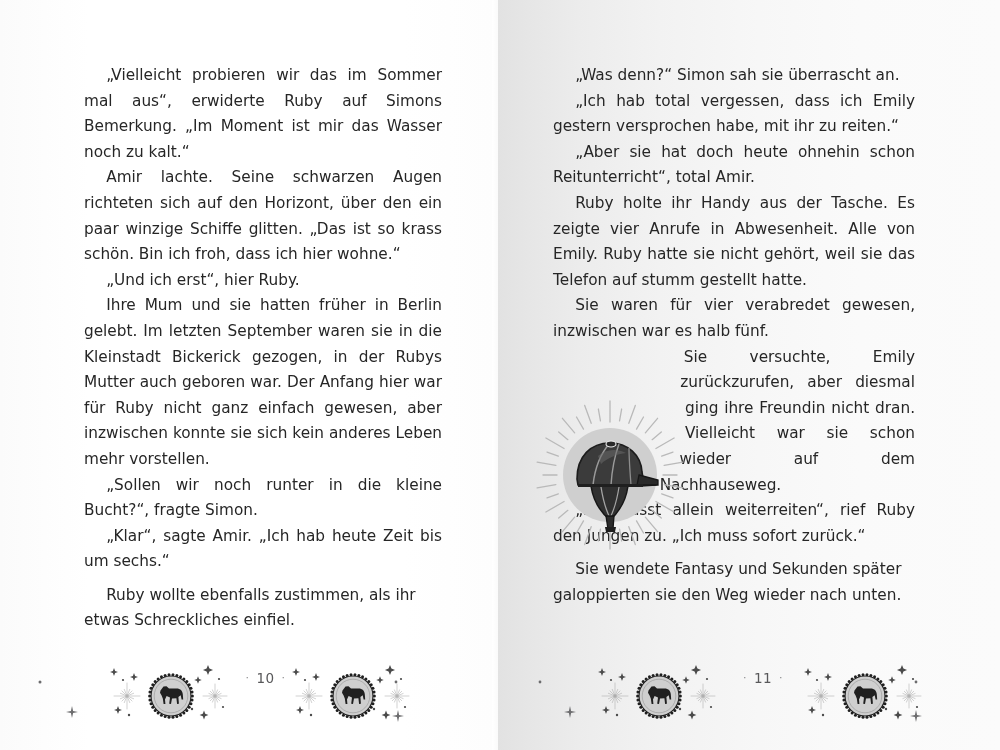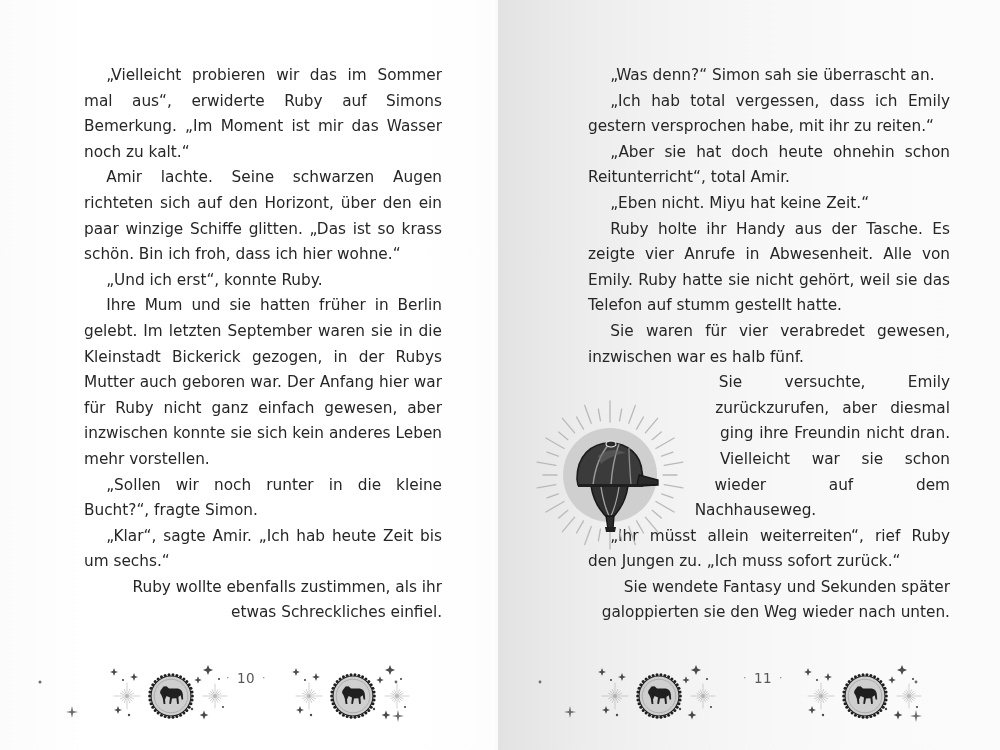--- a/index.html
+++ b/index.html
@@ -55,30 +55,31 @@
     text-align: justify;
     text-justify: inter-word;
     hyphens: manual;
   }
   #text-left {
     left: 84px;
     top: 63px;
     width: 358px;
   }
   #text-right {
-    left: 588px;
+    left: 553px;
     top: 63px;
     width: 362px;
   }
   .textcol p {
     margin: 0;
     text-indent: 1.45em;
   }
   .textcol p:last-child {
-    text-align: right;
+    text-align: left;
+    margin-top: 8px;
   }
 
   
   #illo-float {
     float: left;
     width: 132px;
     height: 152px;
     shape-outside: circle(66px at 66px 76px);
     margin: 0;
     padding: 0;
@@ -93,21 +94,21 @@
     height: 158px;
     pointer-events: none;
   }
 
   
   .footer {
     position: absolute;
     bottom: 0;
     height: 110px;
   }
-  #footer-left  { left: 0;   width: 492px; }
+  #footer-left  { left: 0;   width: 492px; padding-left: 13px; }
   #footer-right { left: 512px; width: 502px; }
 
   .folio {
     position: absolute;
     top: 30px;
     width: 100%;
     text-align: center;
     font-family: "DejaVu Sans", sans-serif;
     font-size: 13.5px;
     color: #58585a;
@@ -141,32 +142,31 @@
 
 <div id="book">
 
   <div class="page" id="page-left"></div>
   <div id="spine-gap"></div>
   <div class="page" id="page-right"></div>
 
   <div class="textcol" id="text-left">
     <p>„Vielleicht probieren wir das im Sommer mal aus“, erwiderte Ruby auf Simons Bemerkung. „Im Moment ist mir das Wasser noch zu kalt.“</p>
     <p>Amir lachte. Seine schwarzen Augen richteten sich auf den Horizont, über den ein paar winzige Schiffe glitten. „Das ist so krass schön. Bin ich froh, dass ich hier wohne.“</p>
-    <p>„Und ich erst“, konnte Ruby.</p>
+    <p>„Und ich erst“, hier Ruby.</p>
     <p>Ihre Mum und sie hatten früher in Berlin gelebt. Im letzten September waren sie in die Kleinstadt Bickerick gezogen, in der Rubys Mutter auch geboren war. Der Anfang hier war für Ruby nicht ganz einfach gewesen, aber inzwischen konnte sie sich kein anderes Leben mehr vorstellen.</p>
     <p>„Sollen wir noch runter in die kleine Bucht?“, fragte Simon.</p>
     <p>„Klar“, sagte Amir. „Ich hab heute Zeit bis um sechs.“</p>
     <p>Ruby wollte ebenfalls zustimmen, als ihr etwas Schreckliches einfiel.</p>
   </div>
 
   <div class="textcol" id="text-right">
     <p>„Was denn?“ Simon sah sie überrascht an.</p>
     <p>„Ich hab total vergessen, dass ich Emily gestern versprochen habe, mit ihr zu reiten.“</p>
     <p>„Aber sie hat doch heute ohnehin schon Reitunterricht“, total Amir.</p>
-    <p>„Eben nicht. Miyu hat keine Zeit.“</p>
     <p>Ruby holte ihr Handy aus der Tasche. Es zeigte vier Anrufe in Abwesenheit. Alle von Emily. Ruby hatte sie nicht gehört, weil sie das Telefon auf stumm gestellt hatte.</p>
     <p>Sie waren für vier verabredet gewesen, inzwischen war es halb fünf.</p>
     <div id="illo-float"></div>
     <p>Sie versuchte, Emily zurückzurufen, aber diesmal ging ihre Freundin nicht dran. Vielleicht war sie schon wieder auf dem Nachhauseweg.</p>
     <p>„Ihr müsst allein weiterreiten“, rief Ruby den Jungen zu. „Ich muss sofort zurück.“</p>
     <p>Sie wendete Fantasy und Sekunden später galoppierten sie den Weg wieder nach unten.</p>
   </div>
 
   <svg id="illustration" viewBox="0 0 158 158">
     <g id="rays" stroke="#b9b9b9" stroke-width="1.3" stroke-linecap="round" fill="none">

